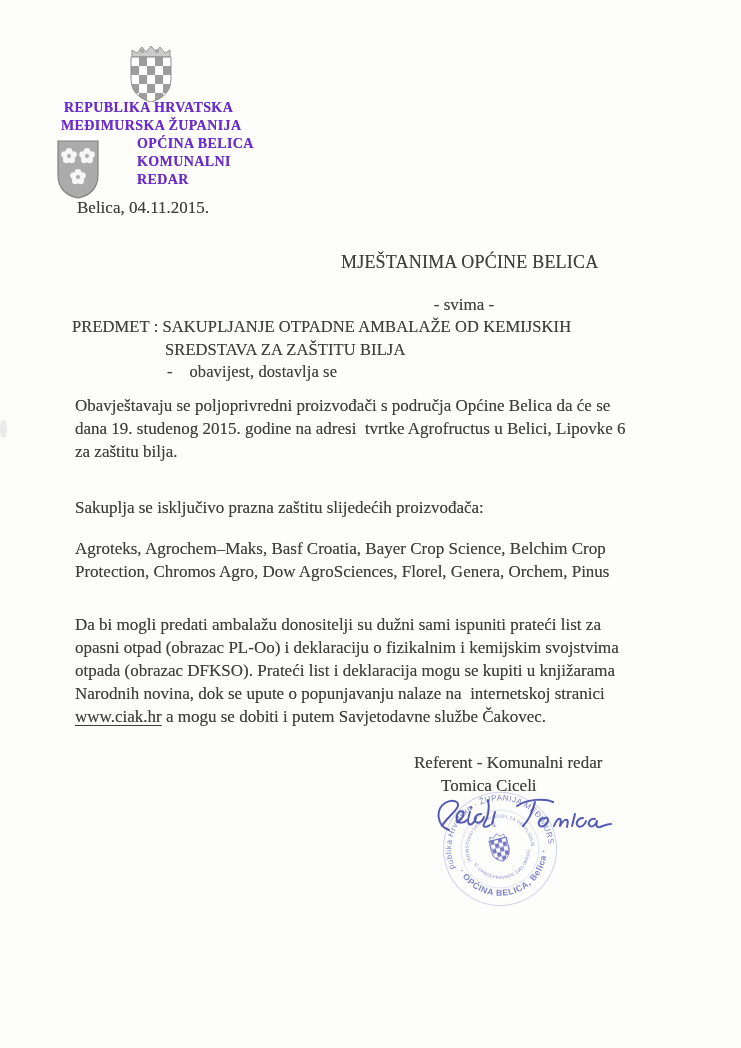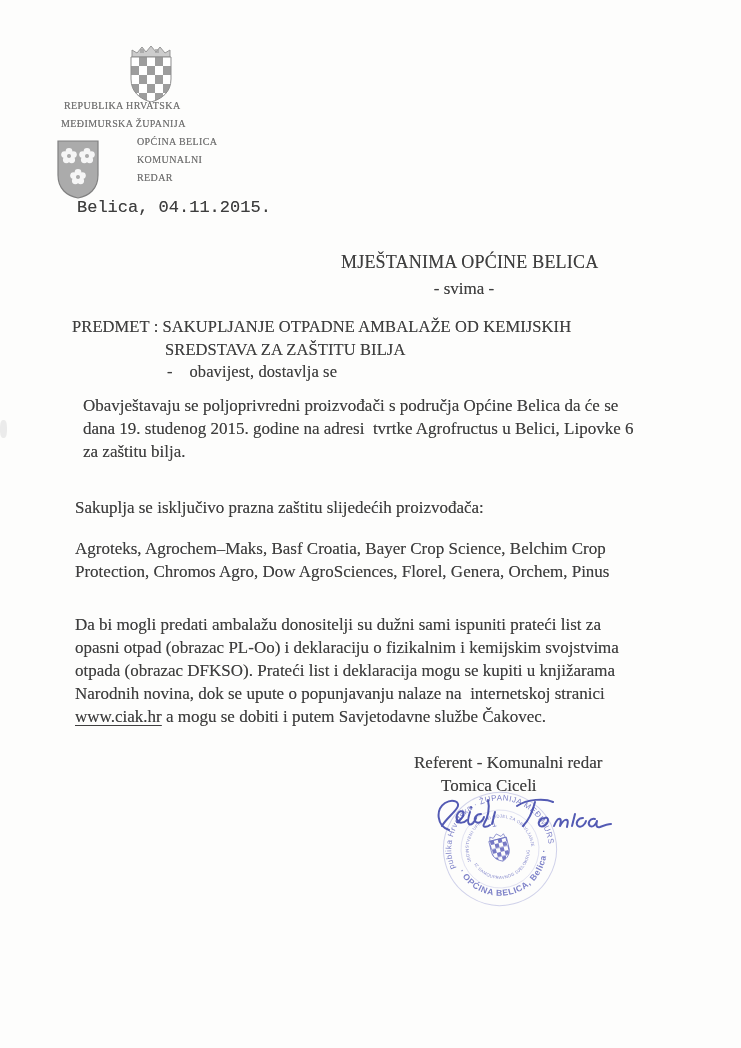--- a/index.html
+++ b/index.html
@@ -4,26 +4,26 @@
 <style>
   html,body { margin:0; padding:0; background:#e8e8e8; }
   .page {
     position:relative; width:741px; height:1048px; margin:0 auto;
     background:#fdfdfc; overflow:hidden;
     font-family:"Liberation Serif", serif; color:#3e3e3e;
   }
   .abs { position:absolute; }
   .txt { white-space:pre; text-shadow:0 0 .5px rgba(62,62,62,.55); }
   
-  .lh { font-weight:normal; font-size:10px; letter-spacing:.4px; color:#737373; }
+  .lh { font-weight:bold; font-size:14px; letter-spacing:.4px; color:#6d28d9; }
   .date { font-size:17px; }
   
   .recip { left:341px; top:252px; width:246px; text-align:center; }
   .recip .r1 { font-size:18px; letter-spacing:.2px; }
-  .recip .r2 { font-size:17px; margin-top:6px; }
+  .recip .r2 { font-size:17px; margin-top:22px; }
   
   .subj { font-size:16.5px; letter-spacing:.1px; }
   
   .bline { font-size:17px; line-height:23px; }
   .ulink { text-decoration:underline; text-underline-offset:3px; }
   
   .sig { font-size:17px; }
   .stamp-wrap { filter:blur(.35px); opacity:.92; }
   .artifact { left:0; top:420px; width:7px; height:18px; background:#dcdcdc; opacity:.55; border-radius:40%; }
 </style>
@@ -76,32 +76,32 @@
         <circle cx="0" cy="-4.6" r="3.4"></circle>
           <circle cx="4.4" cy="-1.4" r="3.4"></circle>
           <circle cx="2.7" cy="3.8" r="3.4"></circle>
           <circle cx="-2.7" cy="3.8" r="3.4"></circle>
           <circle cx="-4.4" cy="-1.4" r="3.4"></circle>
         <circle cx="0" cy="0" r="2" fill="#ababab"></circle>
       </g>
     </g>
   </svg>
 
-  <div class="abs txt date" style="left:77px; top:198px;font-family:Liberation Mono, monospace;">Belica, 04.11.2015.</div>
+  <div class="abs txt date" style="left:77px; top:198px;">Belica, 04.11.2015.</div>
 
   <div class="abs recip">
     <div class="txt r1">MJEŠTANIMA OPĆINE BELICA</div>
     <div class="txt r2">- svima -</div>
   </div>
 
   <div class="abs txt subj" style="left:72px; top:317px;"><span>PREDMET : </span><span>SAKUPLJANJE OTPADNE AMBALAŽE OD KEMIJSKIH</span></div>
   <div class="abs txt subj" style="left:165px; top:340px;">SREDSTAVA ZA ZAŠTITU BILJA</div>
   <div class="abs txt subj" style="left:167px; top:362px;">-    obavijest, dostavlja se</div>
 
-  <div class="abs" style="left:75px; top:394px;margin-left:8px;">
+  <div class="abs" style="left:75px; top:394px;">
     <div class="txt bline">Obavještavaju se poljoprivredni proizvođači s područja Općine Belica da će se</div>
     <div class="txt bline">dana 19. studenog 2015. godine na adresi  tvrtke Agrofructus u Belici, Lipovke 6</div>
     <div class="txt bline">za zaštitu bilja.</div>
   </div>
 
   <div class="abs" style="left:75px; top:496px;">
     <div class="txt bline">Sakuplja se isključivo prazna zaštitu slijedećih proizvođača:</div>
   </div>
 
   <div class="abs" style="left:75px; top:537px;">

